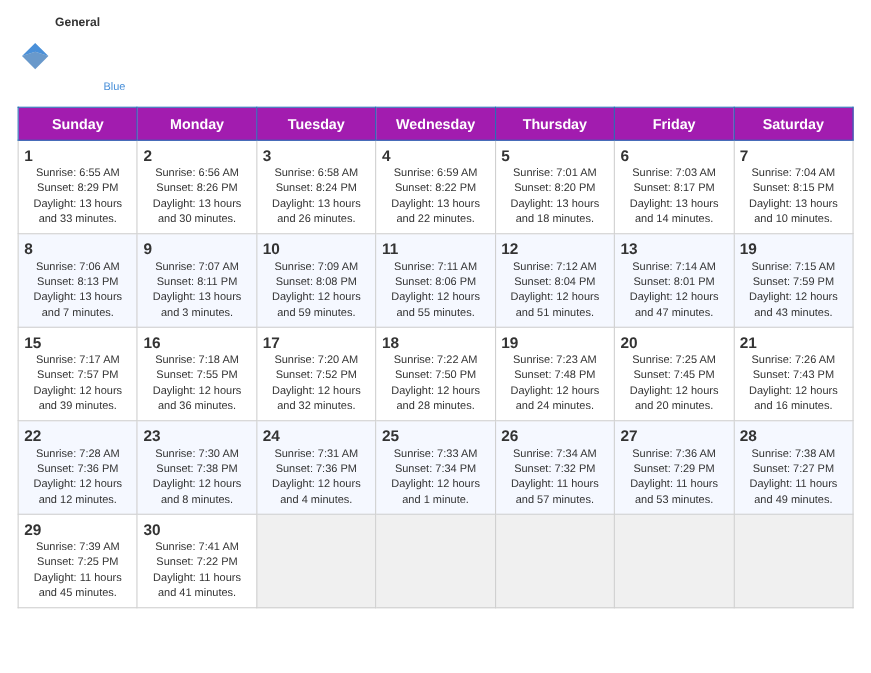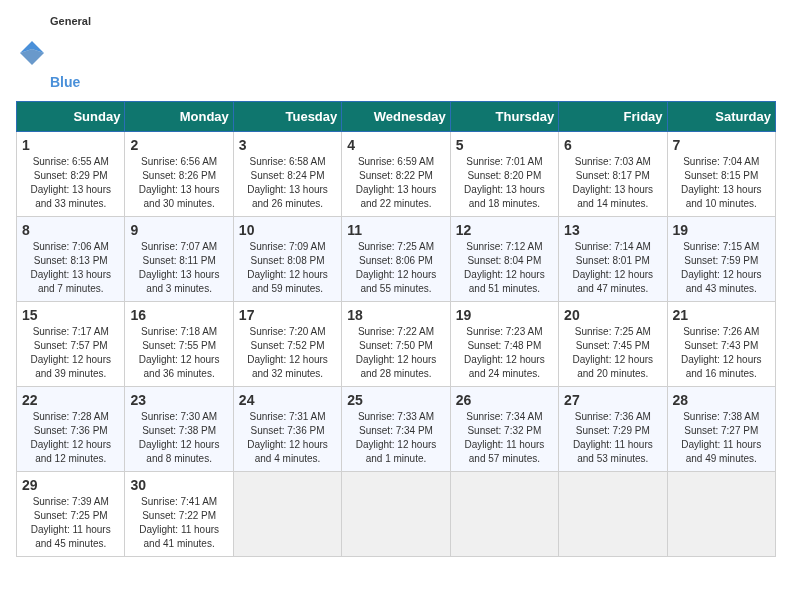--- a/index.html
+++ b/index.html
@@ -38,26 +38,26 @@
       font-size: 15px;
       color: #444;
       margin-top: 2px;
     }
     .calendar-table {
       width: 100%;
       border-collapse: collapse;
       table-layout: fixed;
     }
     .calendar-table th {
-      background-color: #0f766e;
+      background-color: #a21caf;
       color: #fff;
       font-size: 13px;
       font-weight: bold;
       padding: 7px 4px;
-      text-align: right;
+      text-align: center;
       border: 1px solid #2a6db5;
     }
     .calendar-table td {
       vertical-align: top;
       border: 1px solid #d0d0d0;
       padding: 5px 5px;
       font-size: 10px;
       color: #333;
       background: #fff;
       height: 80px;
@@ -92,21 +92,21 @@
   <div class="logo">
     <div style="display:flex;align-items:center;">
       <span style="font-size:20px;font-weight:bold;color:#333;"></span>
       <svg class="logo-icon" viewBox="0 0 28 28" xmlns="http://www.w3.org/2000/svg">
         <polygon points="14,2 26,14 14,10 2,14" fill="#4a90d9"></polygon>
         <polygon points="14,10 26,14 14,26 2,14" fill="#2a6db5" opacity="0.7"></polygon>
       </svg>
     </div>
     <div style="display:flex;flex-direction:column;line-height:1;gap:48px;">
       <span style="font-size:11px;font-weight:bold;color:#333;">General</span>
-      <span style="font-size:14px;font-weight:bold;color:#4a90d9;">Blue</span>
+      <span style="font-size:10px;font-weight:normal;color:#4a90d9;margin-left:44px;">Blue</span>
     </div>
   </div>
   <div class="title-block">
     <div class="month-title"></div>
     <div class="location-title"></div>
   </div>
 </div>
 
 <table class="calendar-table">
   <thead>
@@ -189,21 +189,21 @@
         </td>
         <td>
           <span class="day-number">10</span>
           <div class="day-info">Sunrise: 7:09 AM
 Sunset: 8:08 PM
 Daylight: 12 hours
 and 59 minutes.</div>
         </td>
         <td>
           <span class="day-number">11</span>
-          <div class="day-info">Sunrise: 7:25 AM
+          <div class="day-info">Sunrise: 7:11 AM
 Sunset: 8:06 PM
 Daylight: 12 hours
 and 55 minutes.</div>
         </td>
         <td>
           <span class="day-number">12</span>
           <div class="day-info">Sunrise: 7:12 AM
 Sunset: 8:04 PM
 Daylight: 12 hours
 and 51 minutes.</div>

